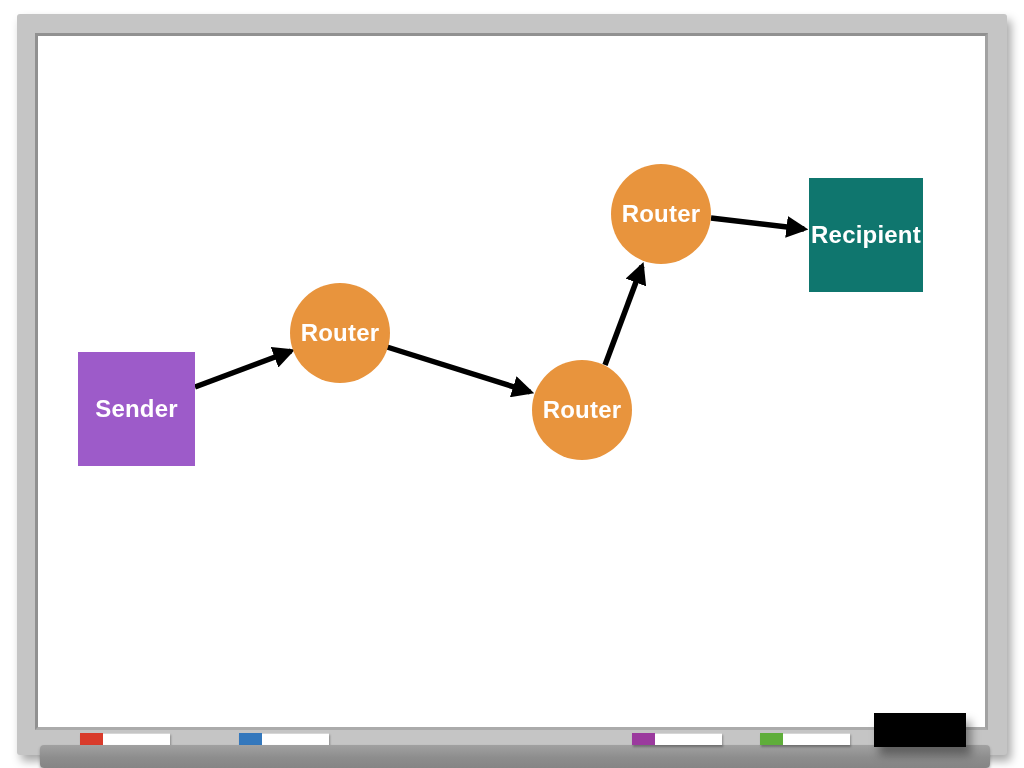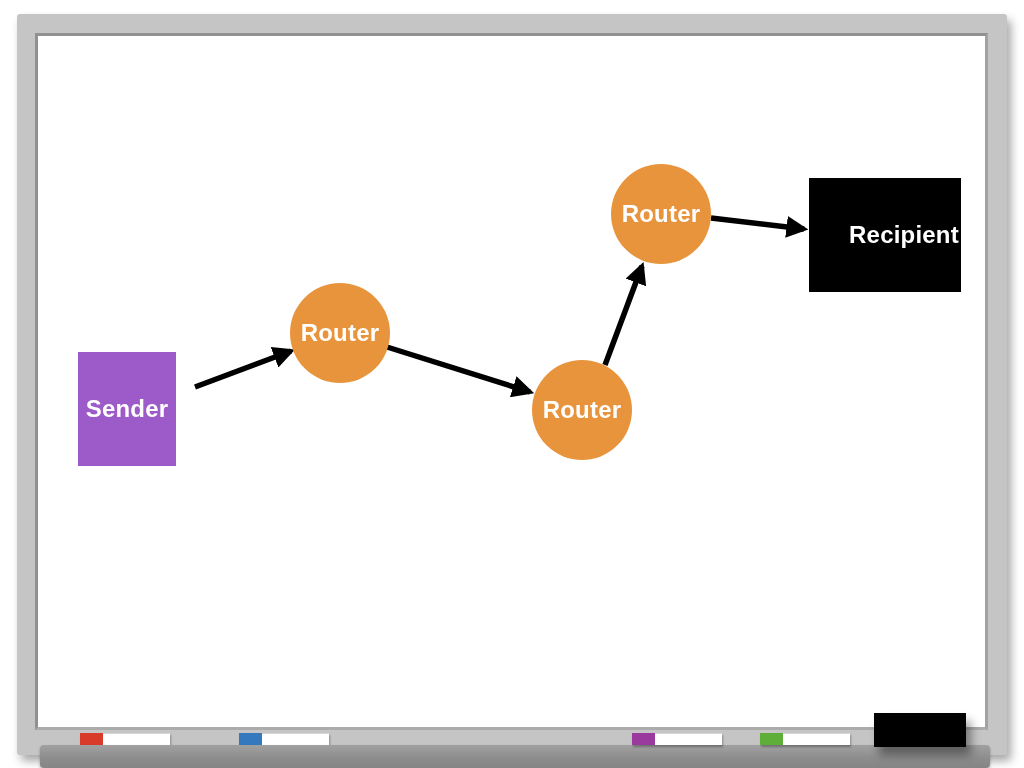--- a/index.html
+++ b/index.html
@@ -24,21 +24,21 @@
 
   
   .edges { position:absolute; left:0; top:0; width:1024px; height:768px; pointer-events:none; }
   .edges line { pointer-events:stroke; }
   .node {
     position:absolute; display:flex; align-items:center; justify-content:center;
     color:#ffffff; font-weight:bold; font-size:24px; letter-spacing:0.2px;
     cursor:default; user-select:none;
   }
   .node.circle { border-radius:50%; }
-  #node-sender    { left:78px;  top:352px; width:98px; height:114px;align-items:center; }
+  #node-sender    { left:78px;  top:352px; width:117px; height:114px;align-items:center; }
   #node-router-1  { left:290px; top:283px; width:100px; height:100px; }
   #node-router-2  { left:532px; top:360px; width:100px; height:100px; }
   #node-router-3  { left:611px; top:164px; width:100px; height:100px; }
   #node-recipient { left:809px; top:178px; width:114px; height:114px; }
 
   
   .tray-bar {
     position:absolute; left:40px; top:745px; width:950px; height:23px;
     background:linear-gradient(180deg,#a1a1a1 0%,#8d8d8d 55%,#858585 100%);
     border-radius:4px; box-shadow:0 2px 3px rgba(0,0,0,0.3);
@@ -87,21 +87,21 @@
   </div>
 
   <div class="node circle" id="node-router-2" style="background-color: rgb(232, 148, 61);">
     <span>Router</span>
   </div>
 
   <div class="node circle" id="node-router-3" style="background-color: rgb(232, 148, 61);">
     <span>Router</span>
   </div>
 
-  <div class="node square" id="node-recipient" style="background-color: #000000; padding-left: 38px;">
+  <div class="node square" id="node-recipient" style="background-color: #0f766e;">
     <span>Recipient</span>
   </div>
 
   <div class="marker" id="marker-red">
     <div class="cap" style="background-color: rgb(217, 59, 43);"></div>
     <div class="body" style="background-color: rgb(255, 255, 255);"></div>
   </div>
   <div class="marker" id="marker-blue">
     <div class="cap" style="background-color: rgb(52, 120, 189);"></div>
     <div class="body" style="background-color: rgb(255, 255, 255);"></div>

